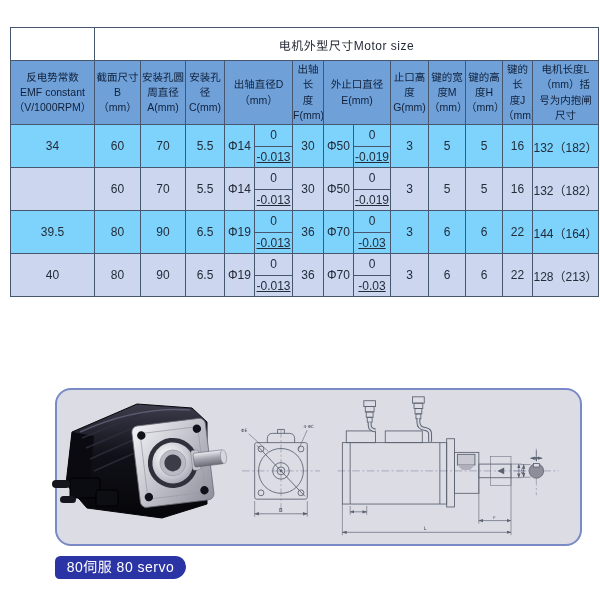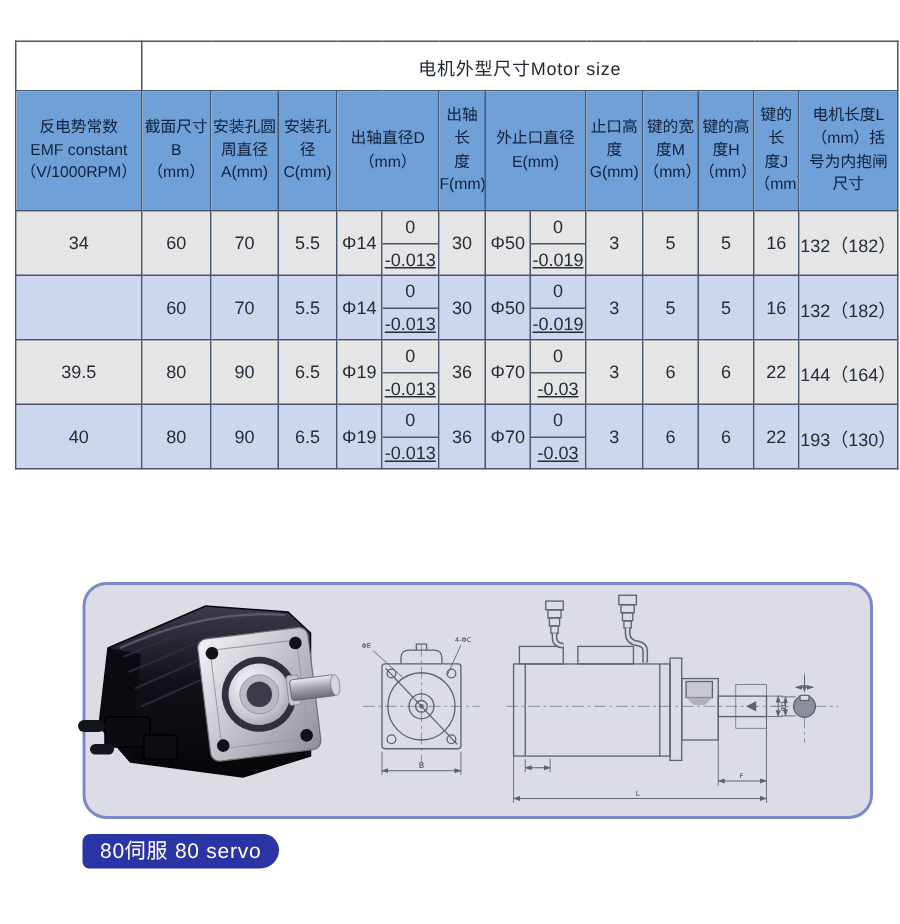--- a/index.html
+++ b/index.html
@@ -12,26 +12,26 @@
     position:absolute;left:10px;top:27px;width:588px;
     border-collapse:collapse;table-layout:fixed;padding-left:14px;
   }
   table.spec td{
     border:1px solid var(--table-border,#46566e);
     text-align:center;vertical-align:middle;padding:0;overflow:hidden;
   }
   tr.band{height:33px;}
   td.band-title{font-size:12px;color:#1f2633;background:#fff;letter-spacing:.5px;}
   td.band-empty{background:#fff;}
-  tr.head{height:80px;}
+  tr.head{height:64px;}
   tr.head td{
     background:var(--header-blue,#6fa0d8);
     font-size:10.5px;line-height:1.45;color:#10203a;white-space:pre-line;
   }
-  tr.data{height:42px;font-size:12px;color:#242c3a;background:#e5e5e5;}
+  tr.data{height:42px;font-size:12px;color:#242c3a;background:#7dd3fc;}
   tr.data.alt td{background:var(--row-alt-blue,#ccd6ee);}
   td.tol{padding:0;}
   .tol-top{height:21px;line-height:21px;border-bottom:1px solid var(--table-border,#46566e);}
   .tol-bot{height:20px;line-height:20px;text-decoration:underline;}
   
   .panel{
     position:absolute;left:55px;top:388px;width:527px;height:158px;box-sizing:border-box;
     background:var(--panel-bg,#dcdce4);
     border:2px solid var(--panel-border,#7a8ac6);
     border-radius:16px;
@@ -197,21 +197,21 @@
       <td>36</td>
       <td>Φ70</td>
       <td class="tol">
         <div class="tol-top">0</div>
         <div class="tol-bot">-0.03</div>
       </td>
       <td>3</td>
       <td>6</td>
       <td>6</td>
       <td>22</td>
-      <td>193（130）</td>
+      <td>128（213）</td>
     </tr>
   </tbody>
     </table>
 
   <div class="panel">
     <svg viewBox="0 0 527 158" aria-hidden="true">
       <defs>
         <marker id="ar" viewBox="0 0 10 10" refX="9" refY="5" markerWidth="7" markerHeight="7" orient="auto-start-reverse">
           <path d="M0 1.5 L10 5 L0 8.5 z" fill="#5b6270"></path>
         </marker>

